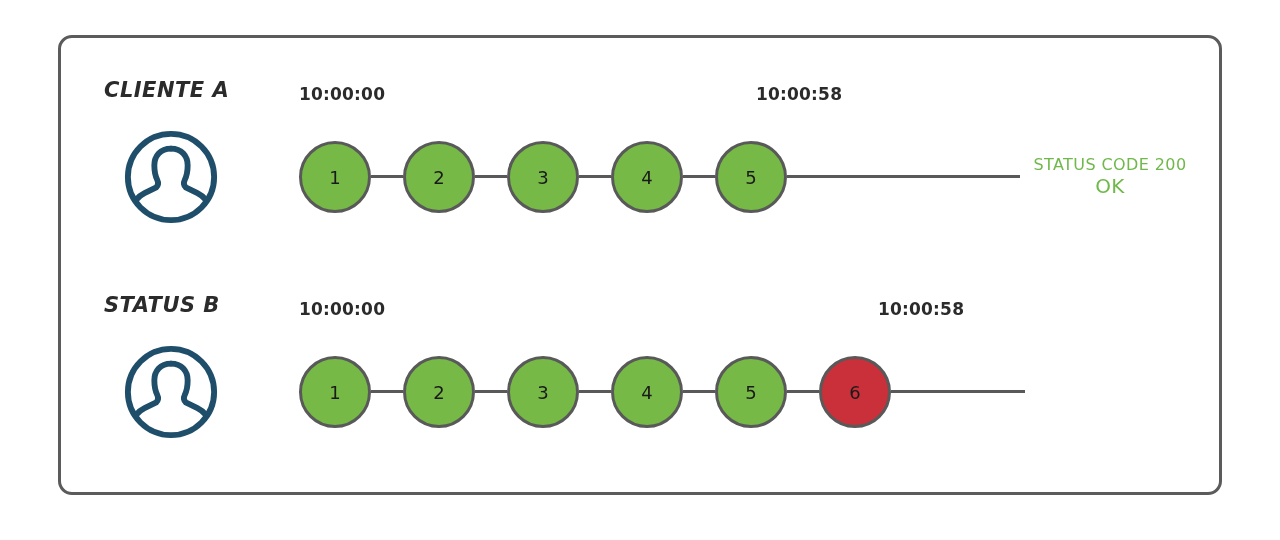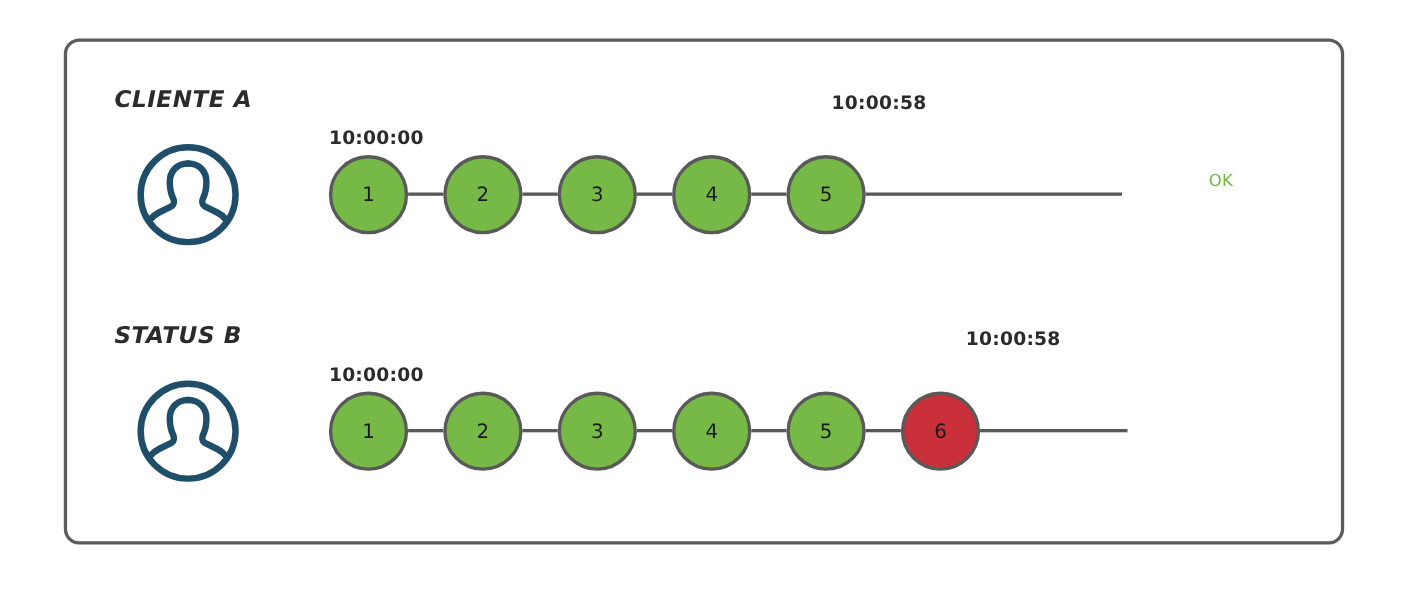--- a/index.html
+++ b/index.html
@@ -72,21 +72,21 @@
   .timestamp {
     position: absolute;
     top: 84px;
     font-family: "DejaVu Sans", sans-serif;
     font-weight: 700;
     font-size: 17px;
     color: #2b2b2b;
     white-space: nowrap;
     letter-spacing: 0.2px;
   }
-  .ts-start { left: 299px; margin-top: 32px; }
+  .ts-start { left: 299px; }
   .ts-end-a { left: 756px; }
   .ts-end-b { left: 878px; }
 
   
   .chain {
     position: absolute;
     left: 299px;
     top: 141px;
     height: 76px;
   }
@@ -138,21 +138,21 @@
     top: 156px;
     width: 176px;
     color: #70b84a;
   }
   .status-title {
     font-size: 16px;
     letter-spacing: 0.4px;
     font-weight: 400;
   }
   .status-sub {
-    font-size: 15px;
+    font-size: 20px;
     letter-spacing: 0.2px;
     font-weight: 400;
   }
 </style>
 </head>
 <body>
 
 <div id="canvas">
 
   <div class="frame"></div>
@@ -197,20 +197,21 @@
         <div class="connector" style="left: 384px; width: 32px;"></div>
         <div class="tail" style="left: 488px; width: 233px;"></div>
         <div class="node ok" style="left: 0px;">1</div>
         <div class="node ok" style="left: 104px;">2</div>
         <div class="node ok" style="left: 208px;">3</div>
         <div class="node ok" style="left: 312px;">4</div>
         <div class="node ok" style="left: 416px;">5</div>
       </div>
 
     <div class="status status-a">
+      <div class="status-title">STATUS CODE 200</div>
       <div class="status-sub">OK</div>
     </div>
   </div>
 
   <div class="row row-b">
 
     <div class="client-label">STATUS B</div>
 
     <div class="avatar">
       <svg viewBox="0 0 100 100" xmlns="http://www.w3.org/2000/svg">

